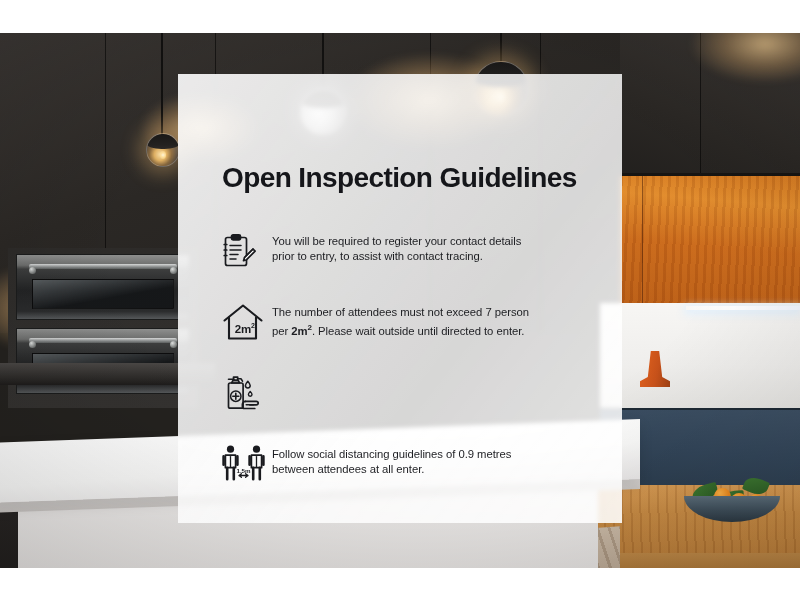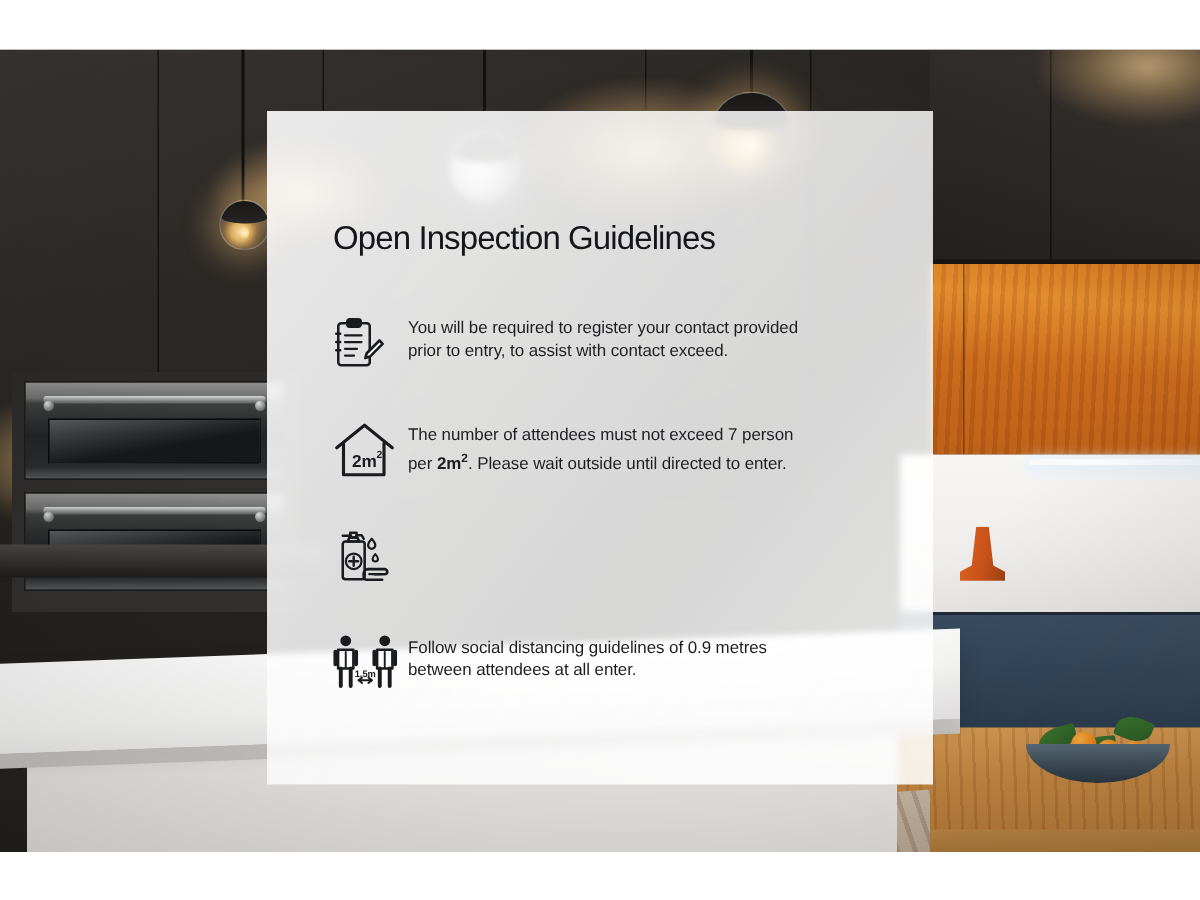--- a/index.html
+++ b/index.html
@@ -250,25 +250,26 @@
     background: linear-gradient(128deg,
       rgba(255,255,255,.90) 0%,
       rgba(252,252,252,.86) 38%,
       rgba(255,255,255,.82) 62%,
       rgba(255,255,255,.88) 100%);
     backdrop-filter: blur(2px);
     padding: 72px 30px 0 44px;
   }
 
   #card-title {
-    font-size: 22px;
-    font-weight: normal;
+    font-size: 28px;
+    font-weight: bold;
     letter-spacing: -0.6px;
     color: #15161a;
     margin-bottom: 34px;
+    margin-top: 16px;
   }
 
   .rule-row {
     display: flex;
     align-items: flex-start;
     margin-bottom: 25px;
   }
   .rule-icon {
     flex: 0 0 50px;
     height: 46px;
@@ -408,22 +409,22 @@
         <svg width="34" height="36" viewBox="0 0 34 36" fill="none" stroke="#1a1b1f" stroke-width="1.7" stroke-linejoin="round" stroke-linecap="round">
           <rect x="3.5" y="4.5" width="21" height="28" rx="2"></rect>
           <rect x="9.5" y="1.8" width="9" height="5" rx="1.6" fill="#1a1b1f"></rect>
           <path d="M2.2 11.5h2.6M2.2 17h2.6M2.2 22.5h2.6"></path>
           <path d="M8 12.5h11M8 17h11M8 21.5h8M8 26h6" stroke-width="1.5"></path>
           <path d="M22.5 24.5 31 16l2.1 2.2-8.5 8.5-3.1 1z" fill="#ffffff"></path>
           <path d="M22.5 24.5 31 16" stroke-width="1.4"></path>
         </svg>
       </div>
       <div class="rule-text">
-        <span>You will be required to register your contact provided</span><br>
-        <span>prior to entry, to assist with contact exceed.</span>
+        <span>You will be required to register your contact details</span><br>
+        <span>prior to entry, to assist with contact tracing.</span>
       </div>
     </div>
 
     <div class="rule-row">
       <div class="rule-icon">
         <svg width="42" height="38" viewBox="0 0 42 38" fill="none" stroke="#1a1b1f" stroke-width="2.1" stroke-linejoin="round" stroke-linecap="round">
           <path d="M2.5 17.5 21 2.5l18.5 15"></path>
           <path d="M7 14.5V35.5h27V14.5"></path>
           <text x="21" y="30" font-family="Liberation Sans, sans-serif" font-size="11.5" font-weight="bold" fill="#1a1b1f" stroke="none" text-anchor="middle">2m</text>
           <text x="31" y="24.5" font-family="Liberation Sans, sans-serif" font-size="7" font-weight="bold" fill="#1a1b1f" stroke="none" text-anchor="middle">2</text>

